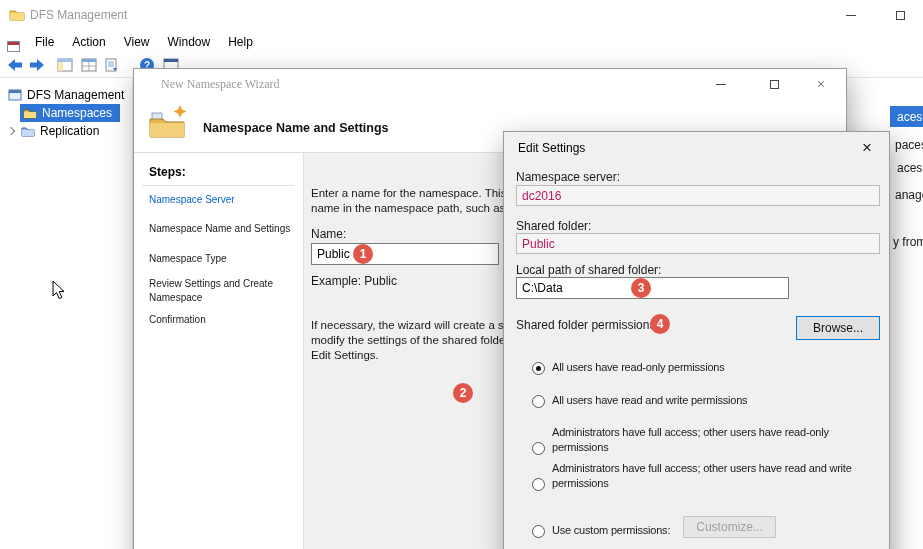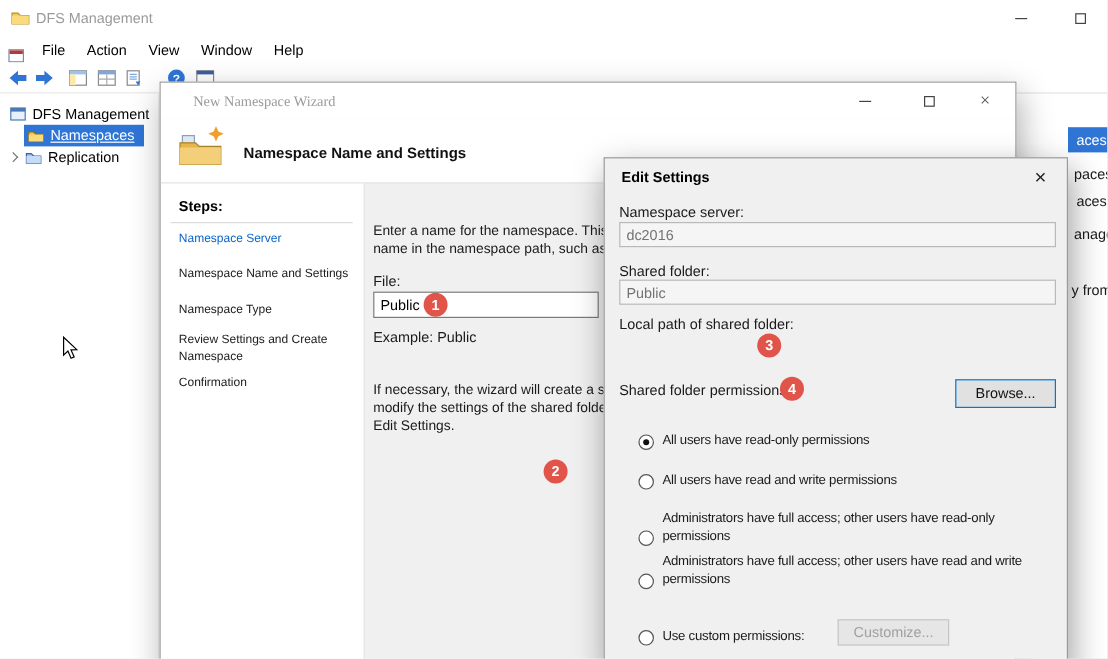--- a/index.html
+++ b/index.html
@@ -22,21 +22,21 @@
   .menu-item { padding:3px 9px; cursor:default; }
   .menu-icon { width:13px; height:11px; margin:0 6px 0 7px; border:1px solid #7a8aa8; background:#fff; position:relative; }
   .menu-icon::before { content:""; position:absolute; left:0; top:0; right:0; height:3px; background:#b33a3a; }
 
   .toolbar { position:absolute; left:0; top:52px; width:923px; height:26px; background:#fff; border-bottom:1px solid #e3e3e3; }
   .tb-icon { position:absolute; top:4px; width:18px; height:18px; display:flex; align-items:center; justify-content:center; }
 
   
   .tree-panel { position:absolute; left:0; top:78px; width:133px; height:471px; background:#fff; border-right:1px solid #e6e6e6; }
   .tree-row { position:absolute; display:flex; align-items:center; gap:5px; height:18px; cursor:default; }
-  .tree-row.selected { background:#2e75d6; color:#fff; padding:0 8px 0 3px;text-decoration:underline; }
+  .tree-row.selected { background:#2e75d6; color:#fff; padding:0 8px 0 3px; }
   .chev { width:6px; height:6px; border-right:1px solid #777; border-bottom:1px solid #777; transform:rotate(-45deg); margin-right:2px; }
 
   
   .frag-band { position:absolute; left:890px; top:106px; width:33px; height:21px; background:#2e75d6; color:#fff; display:flex; align-items:center; padding-left:7px; }
   .frag { position:absolute; white-space:nowrap; color:#1a1a1a; }
 
   
   .wizard { position:absolute; left:133px; top:68px; width:714px; height:520px;
             background:#f0f0f0; border:1px solid #9a9a9a; box-shadow:3px 10px 26px rgba(0,0,0,.33); z-index:5; }
   .wz-titlebar { position:absolute; left:0; top:0; width:100%; height:30px; background:#fff;font-family:Liberation Serif, serif; }
@@ -55,32 +55,32 @@
   .name-input { position:absolute; left:177px; top:174px; width:188px; height:22px;
                 border:1px solid #7a7a7a; background:#fff; padding:0 5px; font:12px "Liberation Sans",sans-serif; }
   .btn { display:flex; align-items:center; justify-content:center; background:#e1e1e1;
          border:1px solid #adadad; font-family:"Liberation Sans",sans-serif; font-size:12px; color:#111; cursor:default; }
   .btn.accent { border-color:#0078d7;margin-top:40px; }
   .edit-settings-btn { position:absolute; left:177px; top:314px; width:135px; height:23px; outline:1px dotted #666; outline-offset:-4px; }
 
   
   .editdlg { position:absolute; left:503px; top:131px; width:387px; height:430px;
              background:#f0f0f0; border:1px solid #9b9b9b; box-shadow:3px 10px 26px rgba(0,0,0,.38); z-index:10; }
-  .ed-title { position:absolute; left:14px; top:9px; color:#000;font-weight:bold; }
+  .ed-title { position:absolute; left:14px; top:9px; color:#000; }
   .ed-close { position:absolute; right:4px; top:0; width:36px; height:31px; display:flex; align-items:center; justify-content:center; font-size:17px; color:#222; }
   .ed-label { position:absolute; left:12px; color:#1a1a1a; }
   .ed-input { position:absolute; left:12px; width:364px; height:21px; border:1px solid #b9b9b9; background:#f5f5f5;
-              padding:0 5px; font:12px "Liberation Sans",sans-serif; color:#737373; }
+              padding:0 5px; font:12px "Liberation Sans",sans-serif; color:#be185d; }
   .ed-input.editable { width:273px; height:22px; background:#fff; border-color:#7a7a7a; color:#000; }
   .browse-btn { position:absolute; left:292px; top:144px; width:84px; height:24px; }
   .radio-row { position:absolute; left:28px; display:flex; align-items:flex-end; gap:7px; width:334px; }
   .radio-circle { width:13px; height:13px; min-width:13px; border:1px solid #555; border-radius:50%; background:#fff; margin-top:1px; position:relative; }
   .radio-circle.checked::after { content:""; position:absolute; left:3px; top:3px; width:5px; height:5px; border-radius:50%; background:#111; }
   .radio-label { font-size:11px; letter-spacing:-0.2px; line-height:15px; color:#1a1a1a; }
-  .customize-btn { height:22px; padding:0 12px; margin-left:21px; }
+  .customize-btn { height:22px; padding:0 12px; margin-left:6px; }
   .customize-btn.disabled { color:#a0a0a0; border-color:#c6c6c6; background:#e6e6e6; }
 
   
   .badge { position:absolute; width:20px; height:20px; border-radius:50%; background:#e0544a; color:#fff;
            font-weight:bold; font-size:12px; display:flex; align-items:center; justify-content:center; z-index:12; }
 
   .cursor { position:absolute; left:52px; top:280px; z-index:30; }
 </style>
 </head>
 <body>
@@ -224,21 +224,21 @@
       <span class="wz-step link" style="top:40px">Namespace Server</span>
       <span class="wz-step" style="top:69px">Namespace Name and Settings</span>
       <span class="wz-step" style="top:99px">Namespace Type</span>
       <span class="wz-step wrap" style="top:124px">Review Settings and Create Namespace</span>
       <span class="wz-step" style="top:160px">Confirmation</span>
     </div>
 
     <span class="wz-text" style="top:118px">Enter a name for the namespace. This na</span>
     <span class="wz-text" style="top:133px">name in the namespace path, such as \\</span>
 
-    <span class="wz-label" style="top:158px">File:</span>
+    <span class="wz-label" style="top:158px">Name:</span>
     <input class="name-input" value="Public" style="">
     <div class="badge" style="left:219px; top:175px">1</div>
 
     <span class="wz-label" style="top:205px">Example: Public</span>
 
     <span class="wz-text" style="top:250px">If necessary, the wizard will create a shar</span>
     <span class="wz-text" style="top:265px">modify the settings of the shared folder, su</span>
     <span class="wz-text" style="top:280px">Edit Settings.</span>
 
     <div class="badge" style="left:319px; top:314px">2</div>
@@ -248,20 +248,21 @@
     <span class="ed-title">Edit Settings</span>
     <div class="ed-close">×</div>
 
     <span class="ed-label" style="top:38px">Namespace server:</span>
     <input class="ed-input" style="top: 53px;" readonly="" value="dc2016">
 
     <span class="ed-label" style="top:87px">Shared folder:</span>
     <input class="ed-input" style="top: 101px;" readonly="" value="Public">
 
     <span class="ed-label" style="top:131px">Local path of shared folder:</span>
+    <input class="ed-input editable" style="top: 145px;" value="C:\Data">
     <div class="badge" style="left:127px; top:146px">3</div>
     <div class="btn accent browse-btn">Browse...</div>
 
     <span class="ed-label" style="top:186px">Shared folder permissions:</span>
     <div class="badge" style="left:146px; top:182px">4</div>
 
     <div class="radio-row" style="top:228px">
       <div class="radio-circle checked"></div>
       <span class="radio-label">All users have read-only permissions</span>
     </div>

